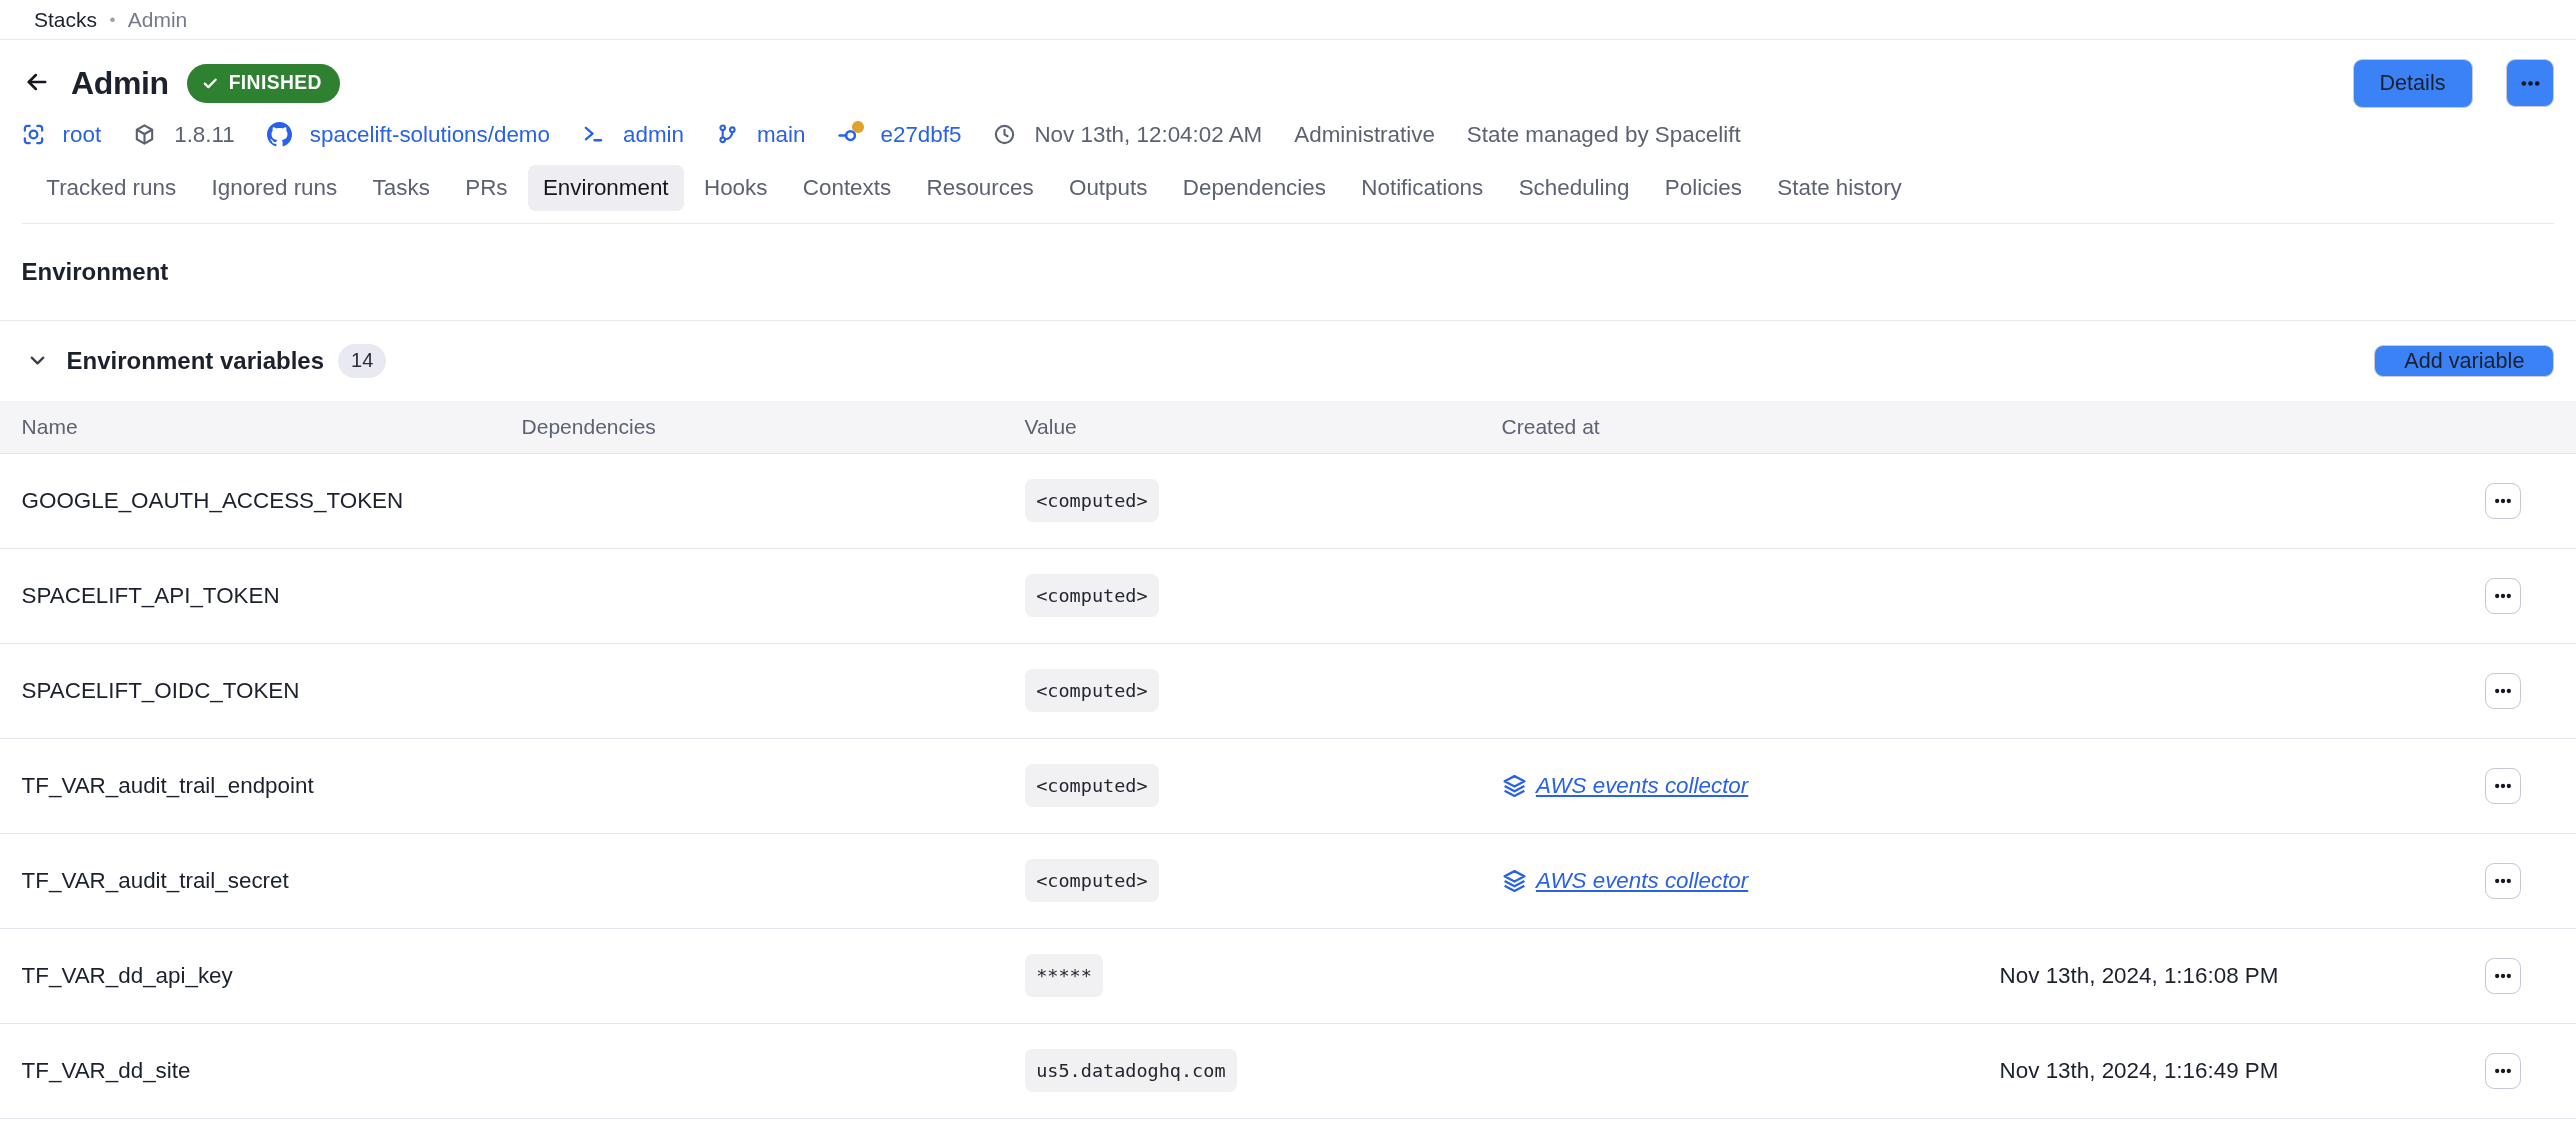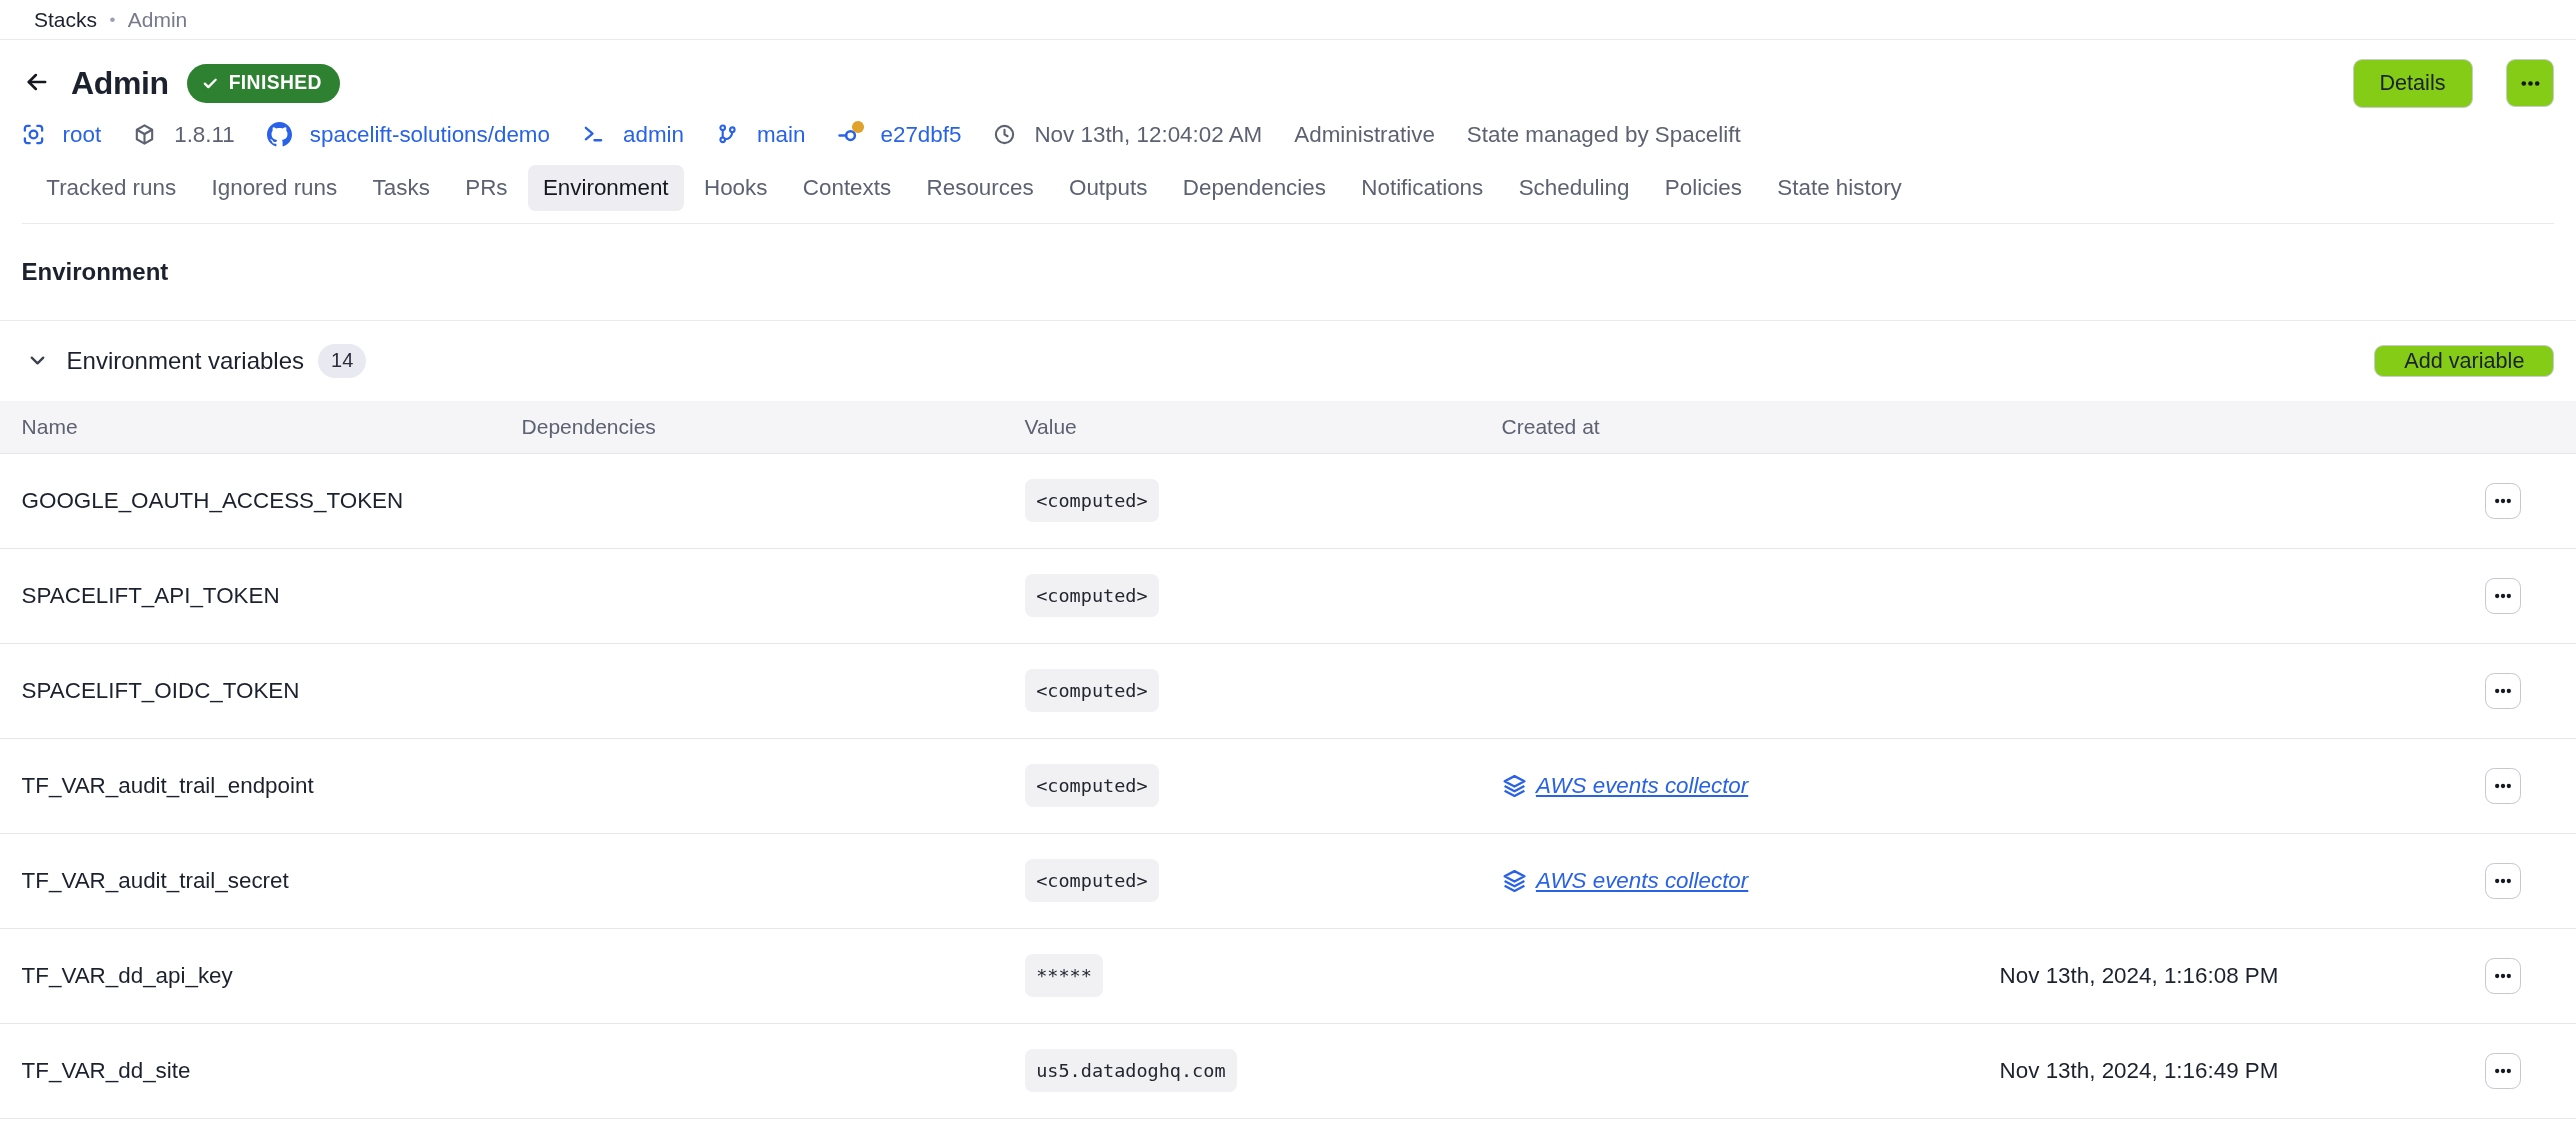--- a/index.html
+++ b/index.html
@@ -15,21 +15,21 @@
   
   .header { padding:18.5px 21.6px 0 21.6px; }
   .title-row { display:flex; align-items:center; gap:18.5px; }
   .back-btn { width:31px; height:31px; border:none; background:transparent; cursor:pointer;
     display:flex; align-items:center; justify-content:center; }
   .stack-title { font-size:32px; font-weight:700; letter-spacing:-0.4px; }
   .status-badge { display:inline-flex; align-items:center; gap:9px; background:#2f8132;
     color:#fff; font-size:19.3px; font-weight:700; letter-spacing:0.4px;
     padding:8.5px 18.5px 8.5px 14px; border-radius:771px; }
   .spacer { flex:1; }
-  .btn { background:#84cc16; border:1.5px solid #c9c9d9; border-radius:9.3px; cursor:pointer;
+  .btn { background:#3b82f6; border:1.5px solid #c9c9d9; border-radius:9.3px; cursor:pointer;
     font-family:inherit; font-size:21.6px; color:#1c212e; }
   .details-btn { height:49px; padding:0 26px; }
   .icon-btn { width:48px; height:48px; display:inline-flex; align-items:center; justify-content:center; }
 
   .meta-row { margin-top:14px; display:flex; align-items:center; gap:32px;
     font-size:22.4px; color:#5d6272; }
   .meta-item { display:flex; align-items:center; gap:18px; }
   .meta-link { color:#2962e8; text-decoration:none; cursor:pointer; }
   .meta-item svg { flex:0 0 auto; }
 
@@ -41,21 +41,21 @@
   .tab.active { background:#ededf2; color:#16181f; font-weight:500; }
 
   
   .env-heading-block { padding:34px 21.6px; border-bottom:1.5px solid #e9e9f0; }
   .env-heading { font-size:24px; font-weight:600; }
 
   
   .section-row { display:flex; align-items:center; gap:14px; padding:23px 21.6px; }
   .collapse-btn { width:31px; height:31px; border:none; background:transparent; cursor:pointer;
     display:flex; align-items:center; justify-content:center; }
-  .section-title { font-size:24px; font-weight:400;text-align:right; }
+  .section-title { font-size:24px; font-weight:700;text-align:right; }
   .count-badge { background:#e9e9f1; color:#2a2e3a; font-size:20px; padding:5.4px 13px;
     border-radius:771px; }
   .add-btn { height:32px; padding:0 29px; }
 
   
   .grid-cols { display:grid; grid-template-columns:500px 503px 477px 498px 1fr 91px;
     align-items:center; padding-left:21.6px; }
   .thead { height:53px; background:#f5f5f8; border-bottom:1.5px solid #e6e6ee;
     font-size:21px; color:#5d6272; }
   .trow { height:95px; border-bottom:1.5px solid #e6e6ee; font-size:22.4px; }

